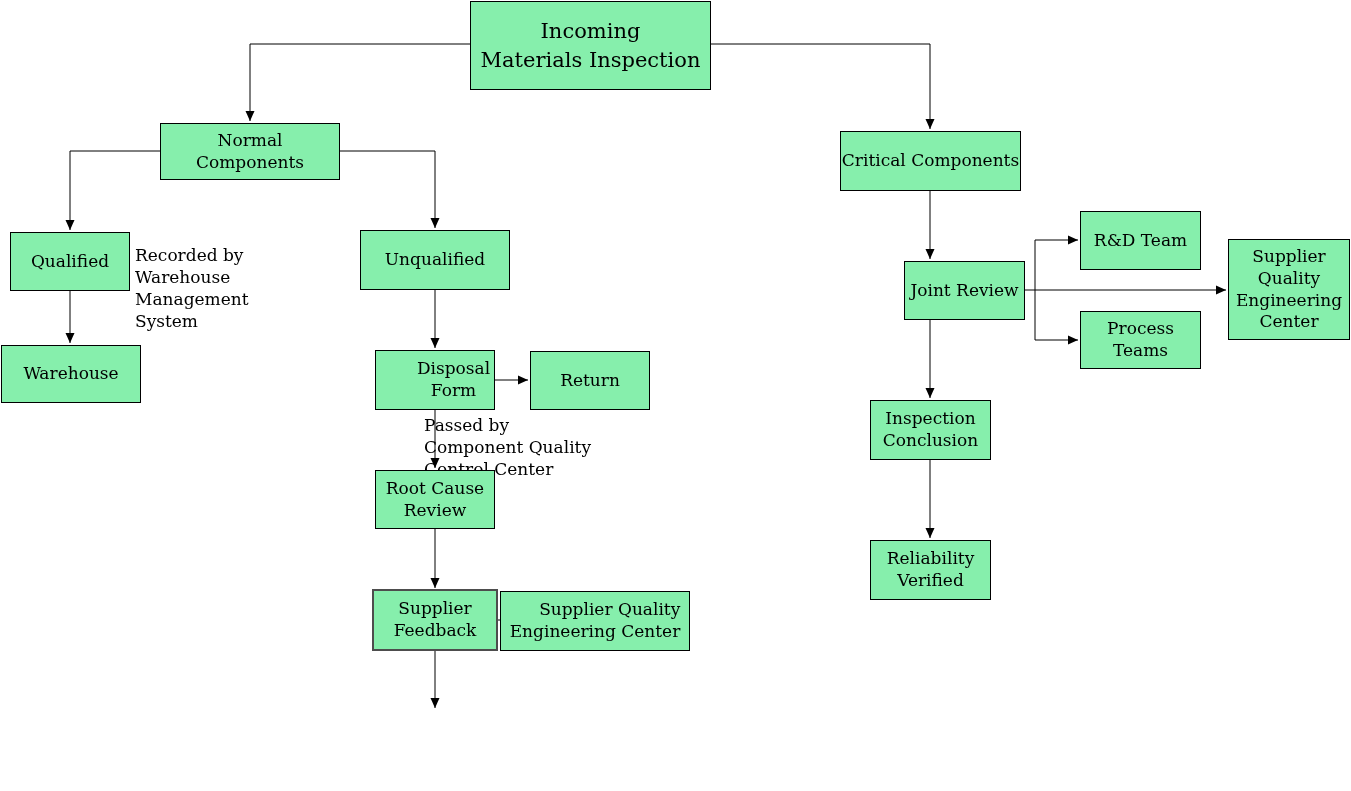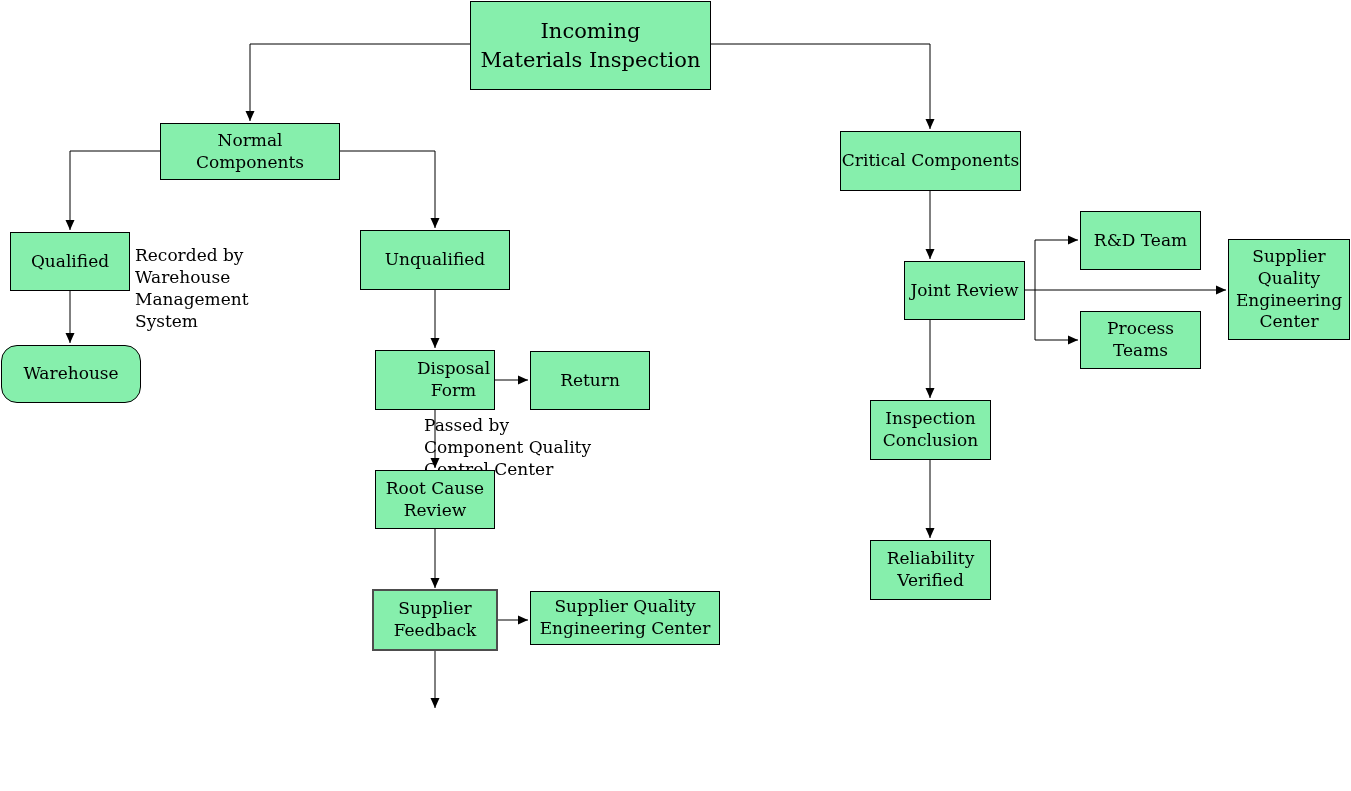--- a/index.html
+++ b/index.html
@@ -95,38 +95,38 @@
 
   <div class="box" style="left:840px; top:131px; width:181px; height:60px;">Critical Components</div>
 
   <div class="box" style="left:10px; top:232px; width:120px; height:59px;">Qualified</div>
 
   <div class="note" style="left:135px; top:244px; width:180px;">Recorded by Warehouse
 Management System</div>
 
   <div class="box" style="left:360px; top:230px; width:150px; height:60px;">Unqualified</div>
 
-  <div class="box" style="left:1px; top:345px; width:140px; height:58px;border-radius:16px;">Warehouse</div>
+  <div class="box" style="left:1px; top:345px; width:140px; height:58px;">Warehouse</div>
 
   <div class="box" style="left:375px; top:350px; width:120px; height:60px;padding-left:37px;">Disposal
 Form</div>
 
   <div class="box" style="left:530px; top:351px; width:120px; height:59px;">Return</div>
 
   <div class="note" style="left:424px; top:414px; width:170px;">Passed by
 Component Quality
 Control Center</div>
 
   <div class="box" style="left:375px; top:470px; width:120px; height:59px;">Root Cause
 Review</div>
 
   <div class="box highlight" style="left:372px; top:589px; width:126px; height:62px;">Supplier
 Feedback</div>
 
-  <div class="box" style="left:530px; top:591px; width:190px; height:54px;">Supplier Quality
+  <div class="box" style="left:500px; top:591px; width:190px; height:60px;text-align:right;">Supplier Quality
 Engineering Center</div>
 
 
   <div class="box" style="left:904px; top:261px; width:121px; height:59px;">Joint Review</div>
 
   <div class="box" style="left:1080px; top:211px; width:121px; height:59px;">R&amp;D Team</div>
 
   <div class="box" style="left:1080px; top:311px; width:121px; height:58px;">Process
 Teams</div>
 

